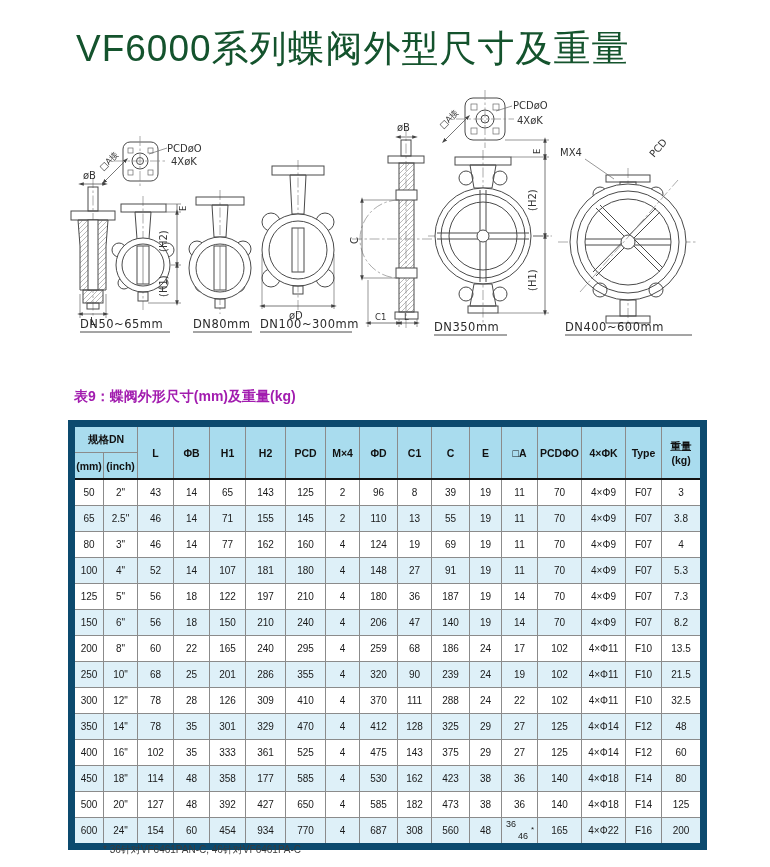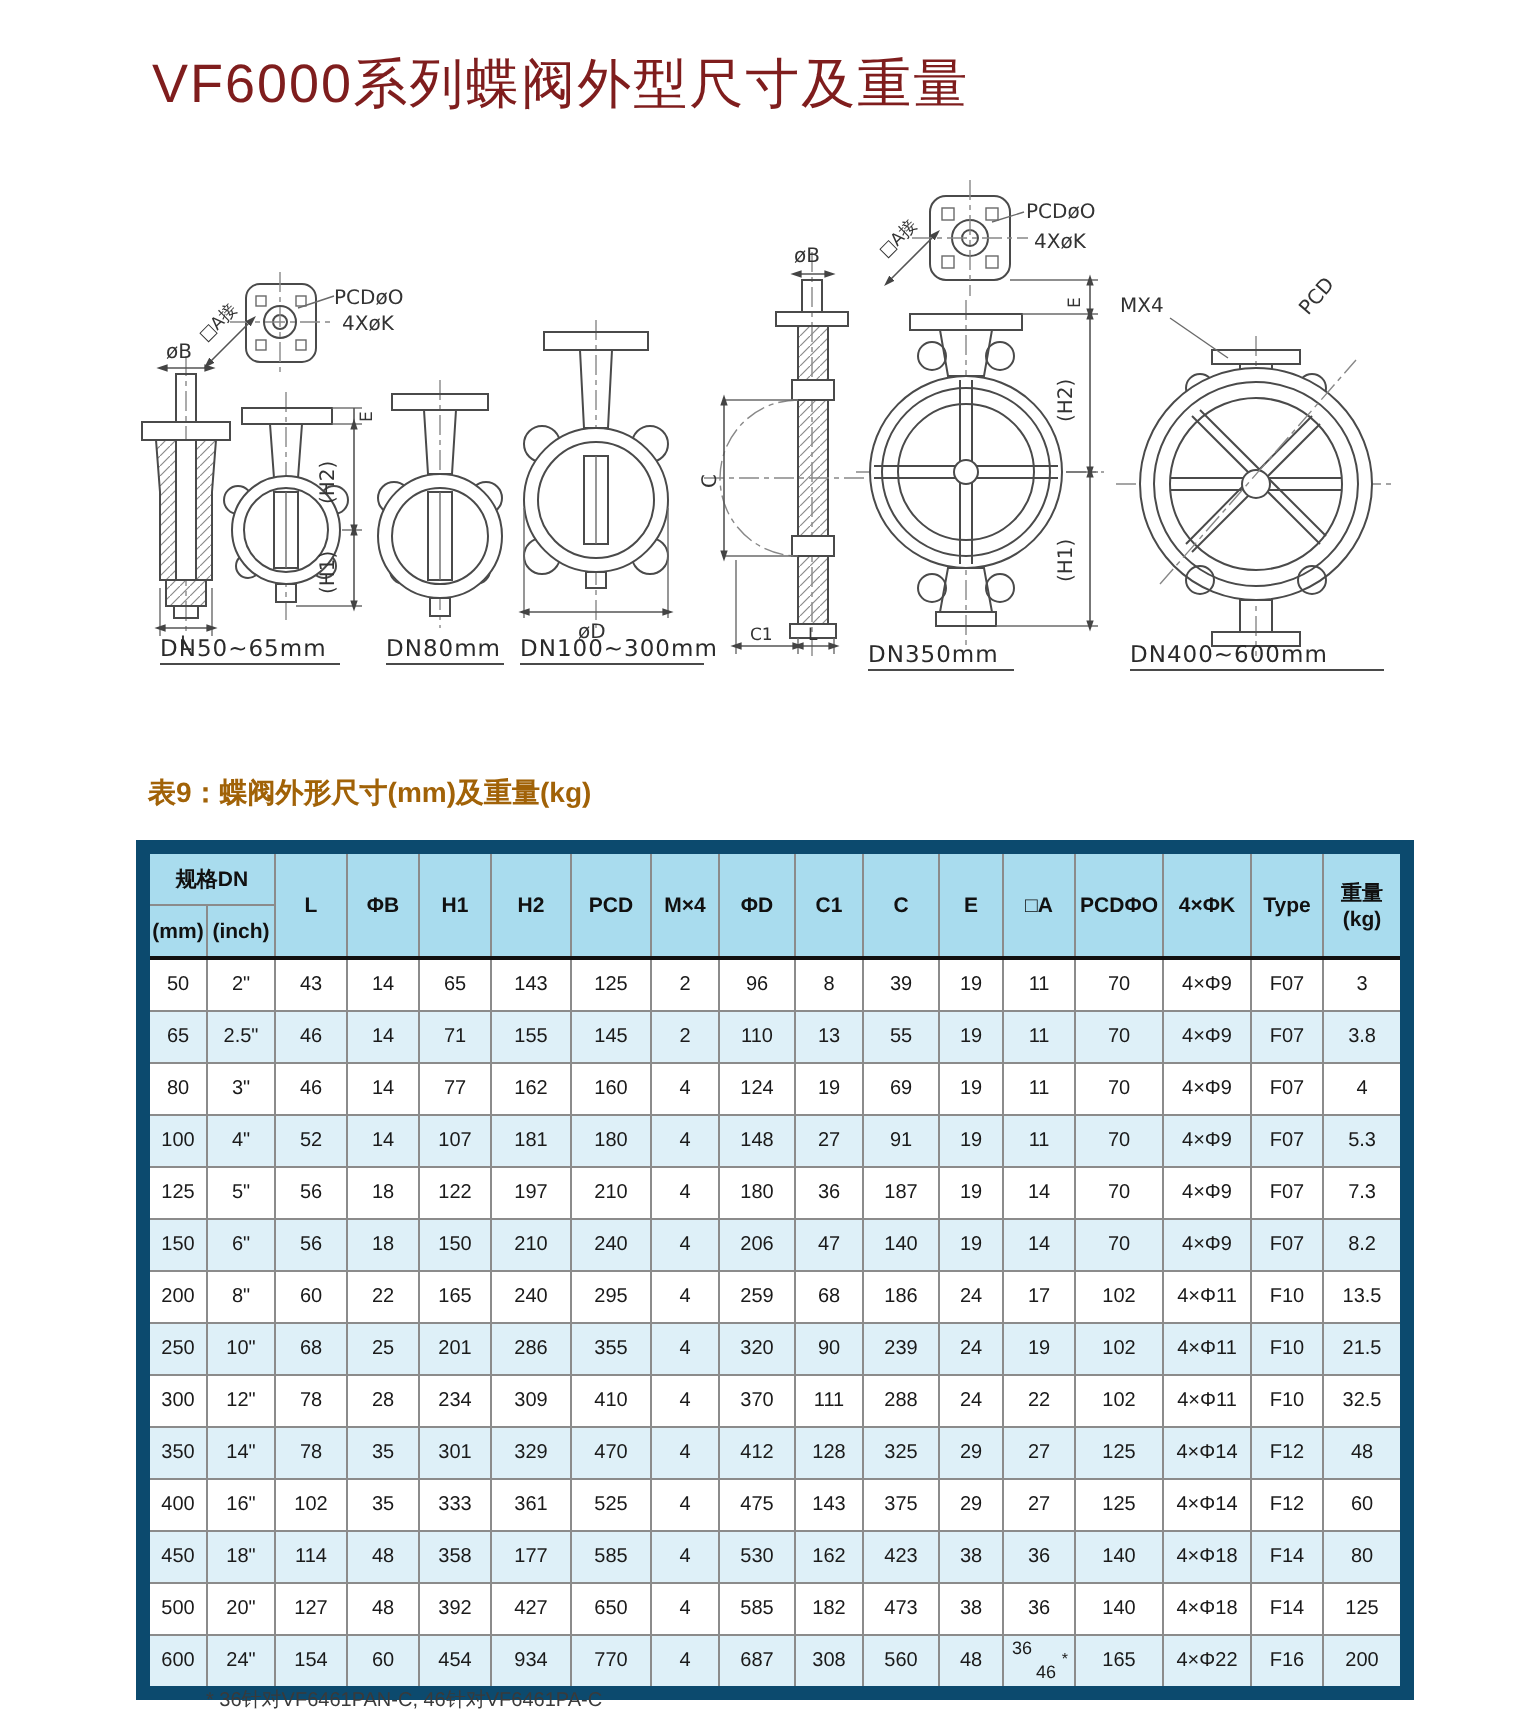--- a/index.html
+++ b/index.html
@@ -1,35 +1,35 @@
 <!DOCTYPE html>
 <html><head>
 <meta charset="utf-8">
 <style>
   html,body{margin:0;padding:0;}
   body{
     width:770px;height:867px;background:#ffffff;position:relative;overflow:hidden;
     font-family:"Liberation Sans","DejaVu Sans",sans-serif;color:#1a1a1a;
   }
   .page-title{
-    position:absolute;left:76px;top:24px;font-size:27px;letter-spacing:1px;
-    color:#7f1d1d;font-weight:500;
+    position:absolute;left:76px;top:24px;font-size:37px;letter-spacing:1px;
+    color:#14532d;font-weight:500;
   }
   .drawings{position:absolute;left:0;top:78px;}
   .ln{stroke:#4a4a4a;stroke-width:1;fill:none;}
   .lnw{stroke:#4a4a4a;stroke-width:1;fill:#ffffff;}
   .lnt{stroke:#6a6a6a;stroke-width:0.7;fill:none;}
   .cl{stroke:#888;stroke-width:0.7;stroke-dasharray:10 2.5 2.5 2.5;fill:none;}
   .hat{fill:url(#hatch);stroke:#4a4a4a;stroke-width:1;}
   .dim{stroke:#555;stroke-width:0.8;fill:none;}
   .lbl{font-family:"DejaVu Sans",sans-serif;font-size:10px;fill:#333;}
   .lbl.sm{font-size:8.5px;}
   .cap{font-family:"DejaVu Sans",sans-serif;font-size:11.5px;fill:#2a2a2a;letter-spacing:0.5px;}
   .table-title{
-    position:absolute;left:74px;top:388px;font-size:14px;font-weight:bold;color:#a16207;
+    position:absolute;left:74px;top:388px;font-size:14px;font-weight:bold;color:#a21caf;
   }
   table.dims{
     position:absolute;left:68px;top:420px;width:632px;table-layout:fixed;
     border-collapse:collapse;border:7px solid #0c4a6e;
   }
   table.dims th,table.dims td{
     border:1px solid #8b8b8b;text-align:center;vertical-align:middle;
     font-size:10px;padding:0;height:25px;background:#ffffff;
   }
   table.dims thead th{
@@ -467,21 +467,21 @@
         <td>102</td>
         <td>4×Φ11</td>
         <td>F10</td>
         <td>21.5</td>
       </tr>
       <tr>
         <td>300</td>
         <td>12"</td>
         <td>78</td>
         <td>28</td>
-        <td>234</td>
+        <td>126</td>
         <td>309</td>
         <td>410</td>
         <td>4</td>
         <td>370</td>
         <td>111</td>
         <td>288</td>
         <td>24</td>
         <td>22</td>
         <td>102</td>
         <td>4×Φ11</td>

